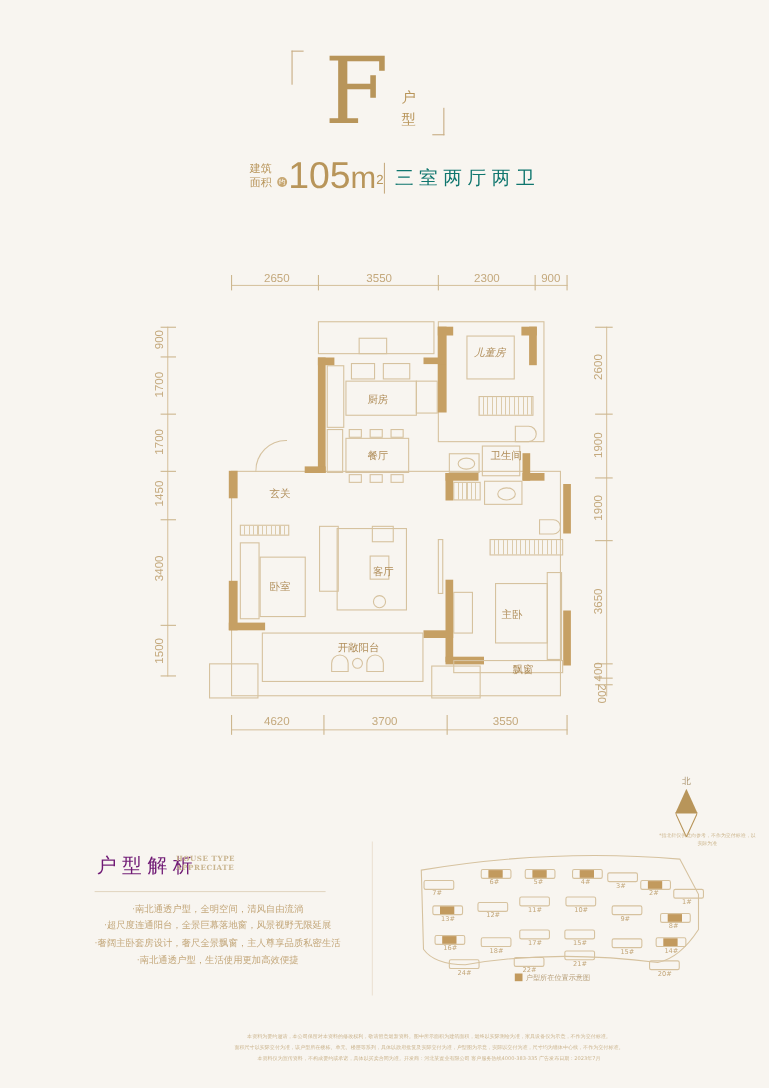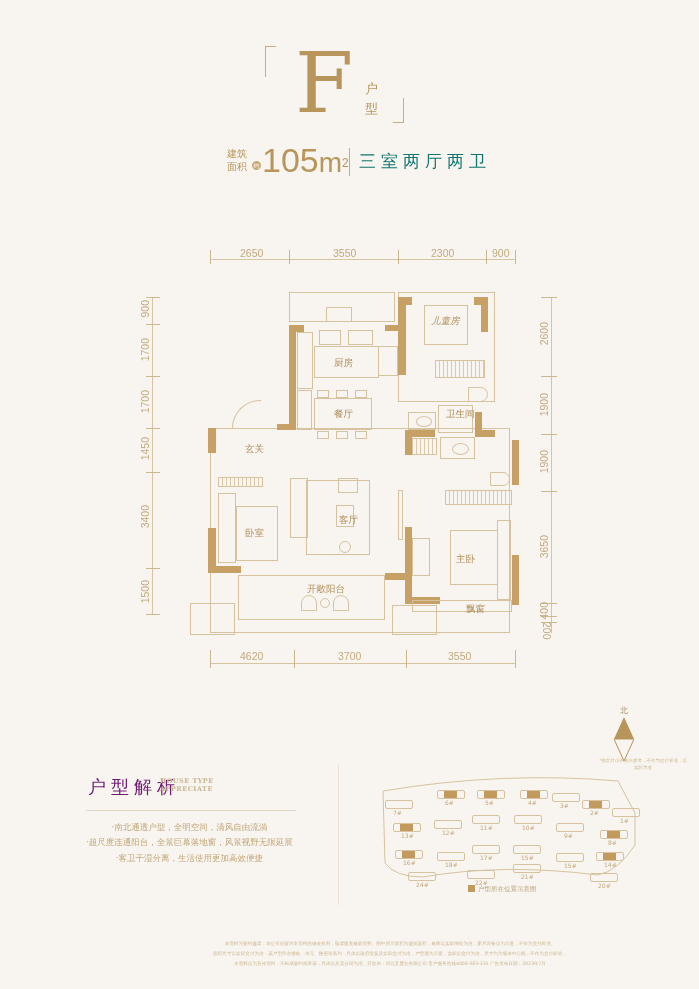--- a/index.html
+++ b/index.html
@@ -218,21 +218,22 @@
 
 <div class="abs analysis-title">户型解析</div>
 <div class="abs analysis-en">
   <div>HOUSE TYPE</div>
   <div>APPRECIATE</div>
 </div>
 <div class="abs analysis-rule"></div>
 <ul class="abs analysis-list">
   <li>·南北通透户型，全明空间，清风自由流淌</li>
   <li>·超尺度连通阳台，全景巨幕落地窗，风景视野无限延展</li>
-  <li>·客卫干湿分离，生活使用更加高效便捷</li>
+  <li>·奢阔主卧套房设计，奢尺全景飘窗，主人尊享品质私密生活</li>
+  <li>·南北通透户型，生活使用更加高效便捷</li>
 </ul>
 <div class="abs section-divider"></div>
 
 <svg class="abs site-boundary" width="270" height="110" viewBox="0 0 270 110">
   <path d="M10,18 Q130,-2 245,8 L262,40 L262,72 Q245,98 225,102 Q130,90 50,104 Q22,104 12,90 Z" fill="none" stroke="#d6c29f" stroke-width="1"></path>
 </svg>
 <div id="site-buildings">
     <div class="abs" style="left: 385px; top: 800px; width: 26px; height: 7px; border: 1px solid rgb(214, 194, 159); border-radius: 2px;"></div>
     <div class="abs bldg" style="left: 393px; top: 809px;">7#</div>
     <div class="abs" style="left: 437px; top: 790px; width: 26px; height: 7px; border: 1px solid rgb(214, 194, 159); border-radius: 2px;">

